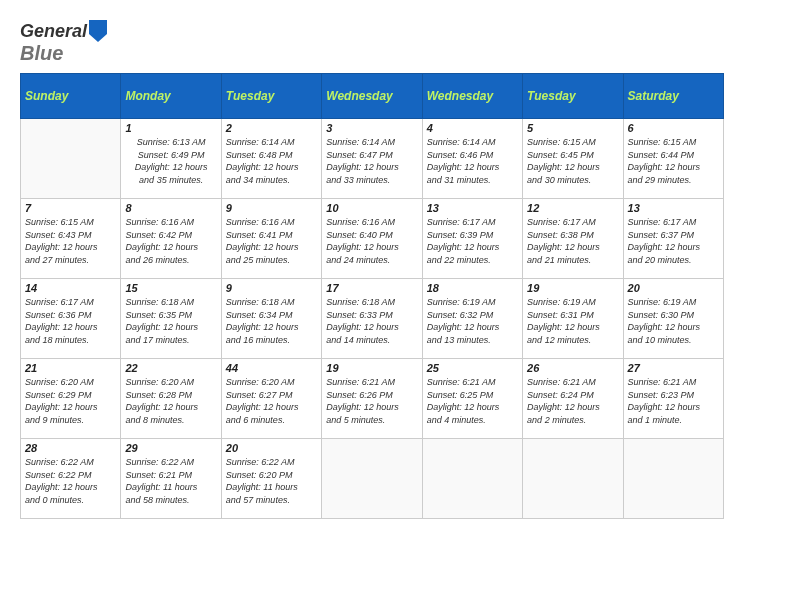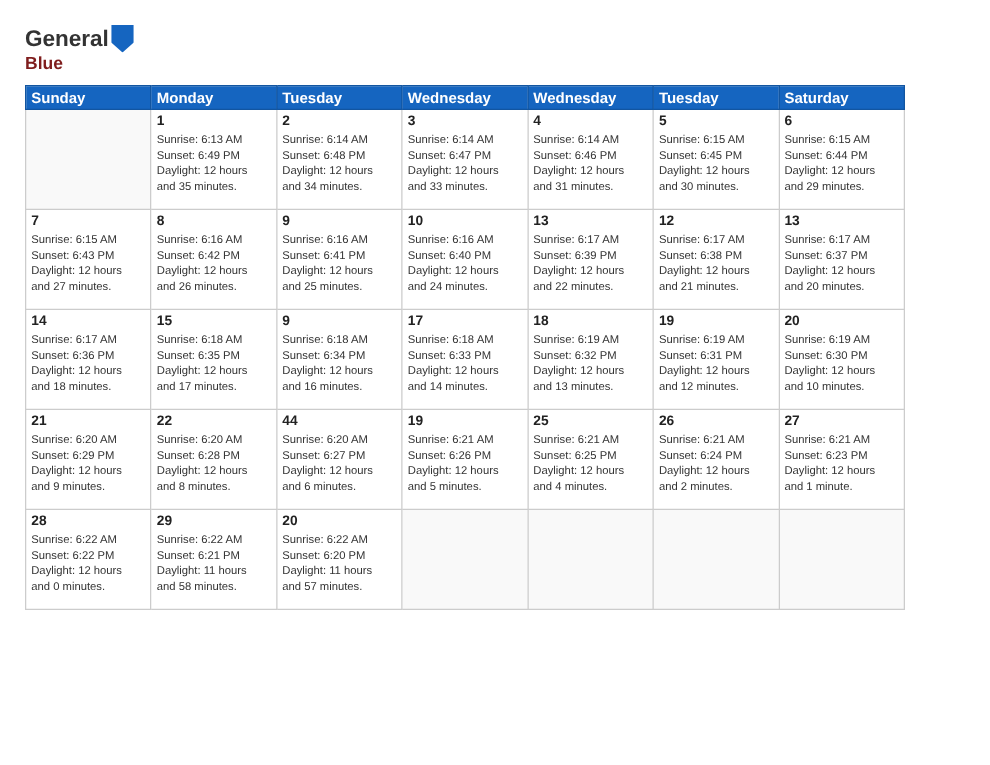--- a/index.html
+++ b/index.html
@@ -7,20 +7,21 @@
       width: 792px;
       height: 612px;
       font-family: Arial, sans-serif;
       background: #fff;
       overflow: hidden;
     }
     .page {
       width: 744px;
       height: 612px;
       padding: 16px 20px 12px 20px;
+      font-style: italic;
     }
     .header {
       display: flex;
       align-items: flex-start;
       justify-content: space-between;
       margin-bottom: 8px;
     }
     .logo {
       display: flex;
       align-items: center;
@@ -48,22 +49,22 @@
       color: #444;
     }
     .calendar {
       width: 100%;
       border-collapse: collapse;
       border: 1px solid #ccc;
       font-size: 10px;
     }
     .calendar thead tr th {
       background: #1565c0;
-      color: #ffffff;
-      padding: 2px 4px;
+      color: #bef264;
+      padding: 15px 4px;
       text-align: left;
       font-size: 12px;
       font-weight: bold;
       border: 1px solid #1255a0;
     }
     .calendar tbody tr td {
       border: 1px solid #ccc;
       vertical-align: top;
       padding: 3px 4px;
       height: 80px;
@@ -95,21 +96,21 @@
   <div class="header">
     <div class="logo">
       <div>
         <div style="display:flex;align-items:center;">
           <span class="logo-general" style="font-size:18px;font-weight:bold;color:#333;">General</span>
           <svg class="logo-icon" viewBox="0 0 18 22" width="18" height="22">
             <polygon points="0,0 18,0 18,14 9,22 0,14" fill="#1565c0"></polygon>
           </svg>
         </div>
         <div>
-          <span class="logo-blue" style="font-size:14px;font-weight:bold;color:#7f1d1d;margin-top:13px;">Blue</span>
+          <span class="logo-blue" style="font-size:20px;font-weight:bold;color:#737373;margin-top:13px;">Blue</span>
         </div>
       </div>
     </div>
     <div class="title-block">
       <h1></h1>
       <h2></h2>
     </div>
   </div>
 
   <table class="calendar">
@@ -122,21 +123,21 @@
           <th>Wednesday</th>
           <th>Tuesday</th>
           <th>Saturday</th>
         </tr>
     </thead>
     <tbody>
     <tr>
           <td class="empty"></td>
           <td>
             <div class="day-num">1</div>
-            <div class="day-info" style="white-space: pre-line;">Sunrise: 6:13 AM
+            <div class="day-info" style="white-space: pre-line; text-align: center;">Sunrise: 6:13 AM
 Sunset: 6:49 PM
 Daylight: 12 hours
 and 35 minutes.</div>
           </td>
           <td>
             <div class="day-num">2</div>
             <div class="day-info" style="white-space: pre-line;">Sunrise: 6:14 AM
 Sunset: 6:48 PM
 Daylight: 12 hours
 and 34 minutes.</div>

